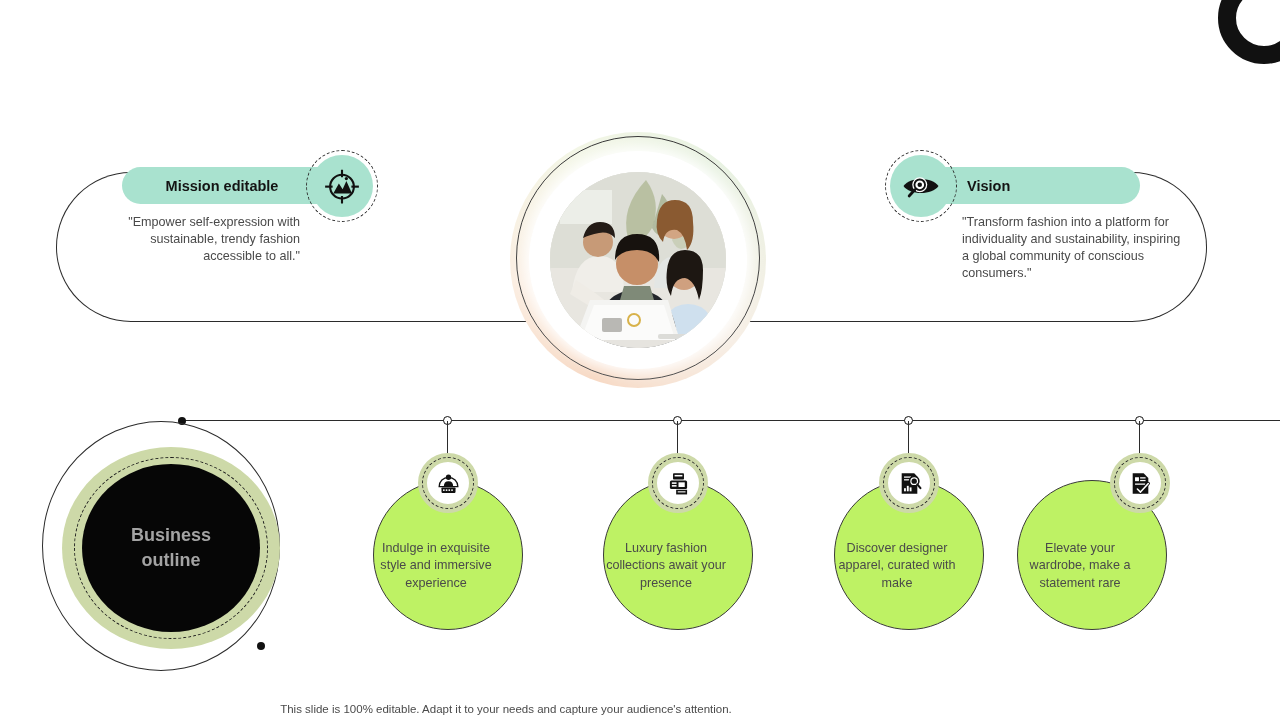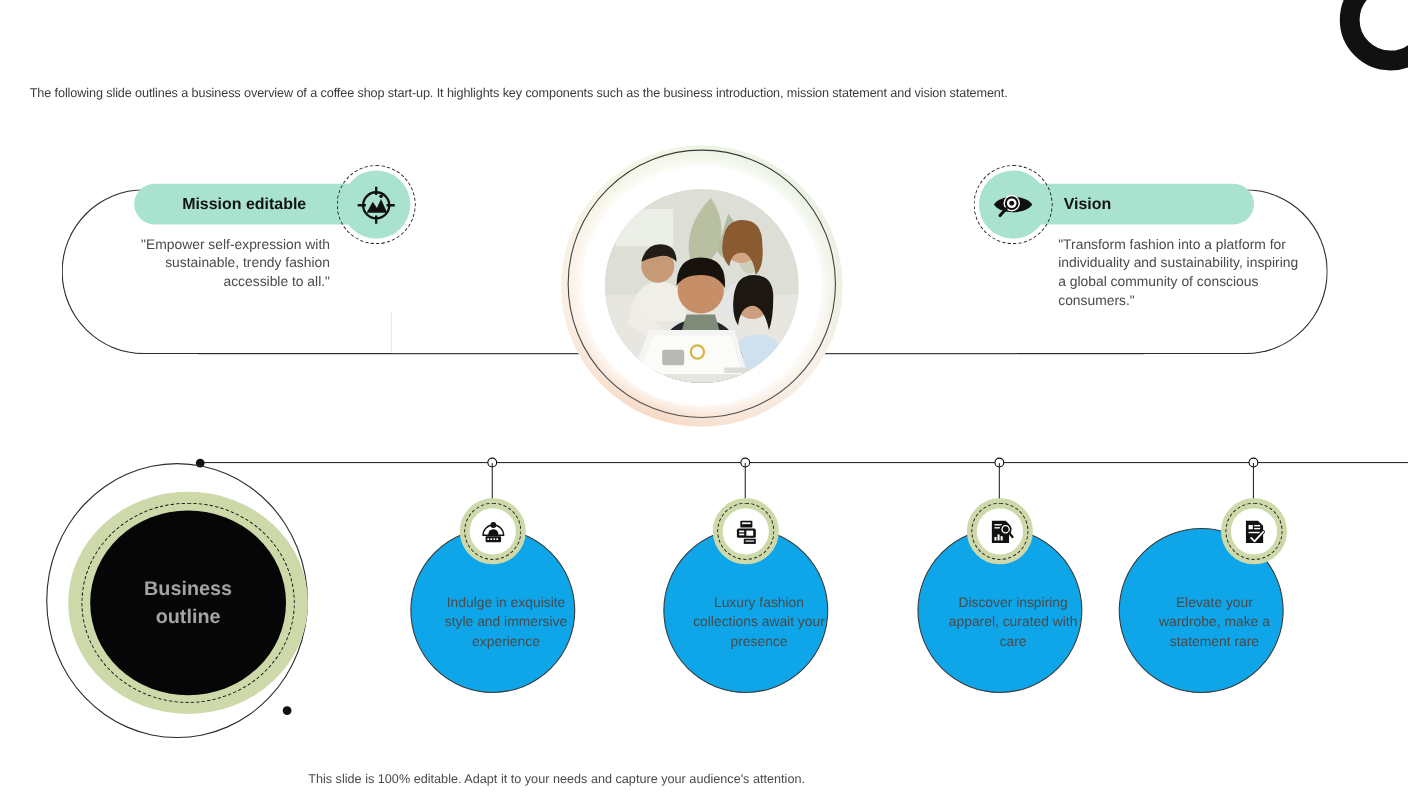--- a/index.html
+++ b/index.html
@@ -241,22 +241,22 @@
     white-space: pre-line;
   }
 
   
   .node-circle {
     position: absolute;
     width: 150px; height: 150px;
     border: 1px solid #3a3a3a;
     border-radius: 50%;
     box-sizing: border-box;
-    background: #0ea5e9;
-    display: flex; align-items: center; justify-content: flex-end;
+    background: #bef264;
+    display: flex; align-items: center; justify-content: flex-start;
   }
   .node-text {
     font-size: 12.6px;
     line-height: 17.5px;
     color: #4a4a4a;
     text-align: center;
     width: 124px;
     margin-top: 22px;
   }
   .node-ring {
@@ -288,21 +288,20 @@
     color: #4a4a4a;
   }
 </style>
 </head>
 <body>
 
 <div id="slide">
 
   <div class="corner-ring"></div>
 
-  <div class="subtitle">The following slide outlines a business overview of a coffee shop start-up. It highlights key components such as the business introduction, mission statement and vision statement.</div>
 
   <div class="cap-outline cap-left"></div>
   <div class="cap-outline cap-right"></div>
   <div class="rail-h rail-left"></div>
   <div class="rail-h rail-right"></div>
 
   <div class="pill pill-mission">
     <span class="pill-text">Mission editable</span>
   </div>
   <div class="badge badge-mission">
@@ -421,21 +420,21 @@
       <rect x="7.5" y="18" width="6" height="2" fill="#fff"></rect>
       <rect x="16" y="14.5" width="8" height="6" fill="#fff"></rect>
       <rect x="13" y="24" width="14" height="6" fill="#111"></rect>
       <rect x="15" y="26" width="10" height="1.4" fill="#fff"></rect>
     </svg>
   </div>
 
   <div class="dot-hollow" style="left:904px; top:416px;"></div>
   <div class="stem" style="left:908px; top:421px; height:33px;"></div>
   <div class="node-circle" style="left:834px; top:480px;">
-    <div class="node-text">Discover inspiring apparel, curated with care</div>
+    <div class="node-text">Discover designer apparel, curated with make</div>
   </div>
   <div class="node-ring" style="left:879px; top:453px;">
     <svg viewBox="0 0 32 32" aria-hidden="true">
       <path d="M6 3 h16 l4 4 v22 h-20z" fill="#111"></path>
       <rect x="9" y="7" width="9" height="1.6" fill="#fff"></rect>
       <rect x="9" y="10.5" width="9" height="1.6" fill="#fff"></rect>
       <g fill="#fff">
         <rect x="9" y="22" width="2.4" height="4"></rect>
         <rect x="12.6" y="19" width="2.4" height="7"></rect>
         <rect x="16.2" y="21" width="2.4" height="5"></rect>

